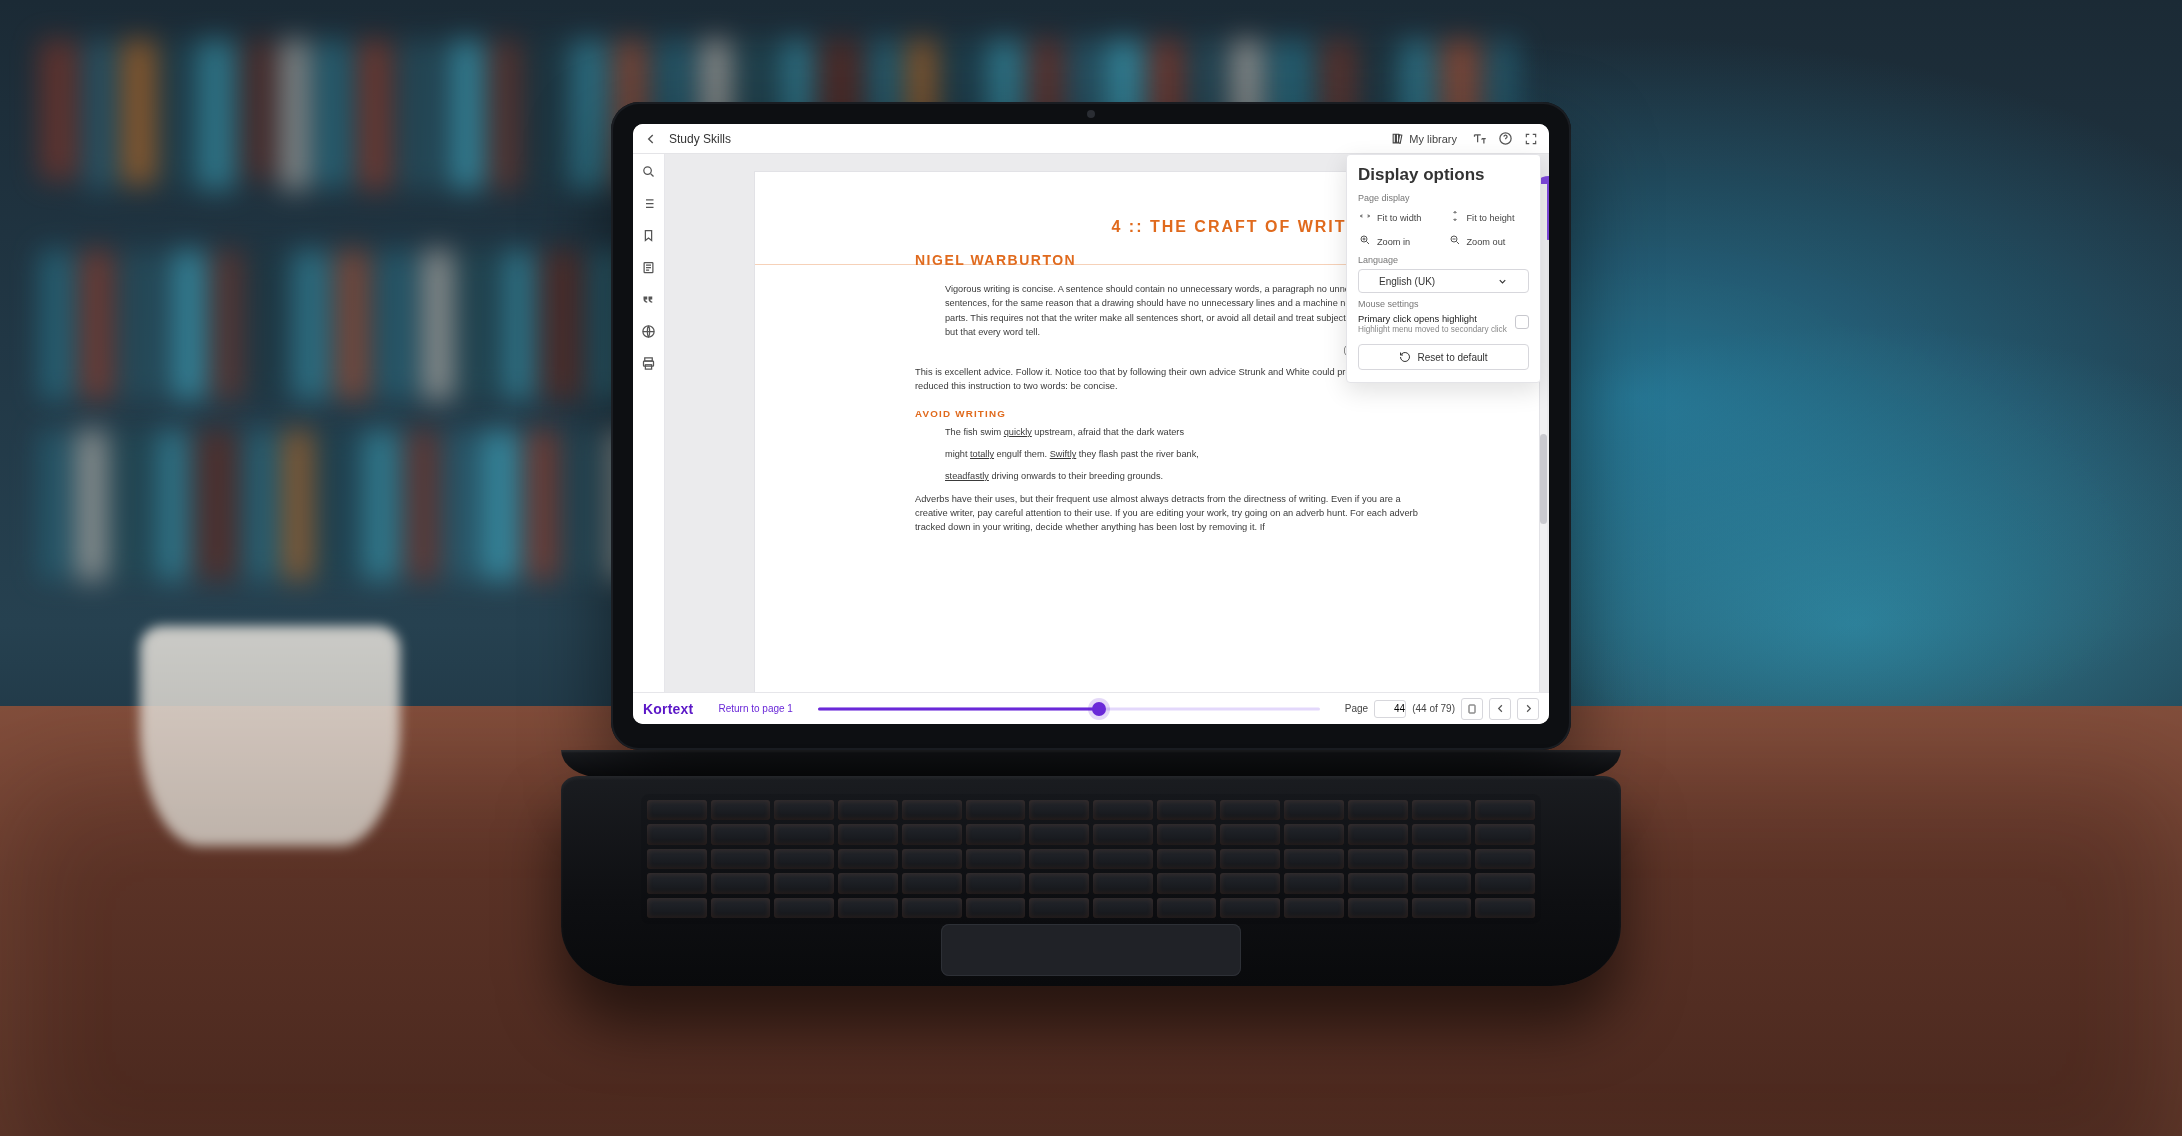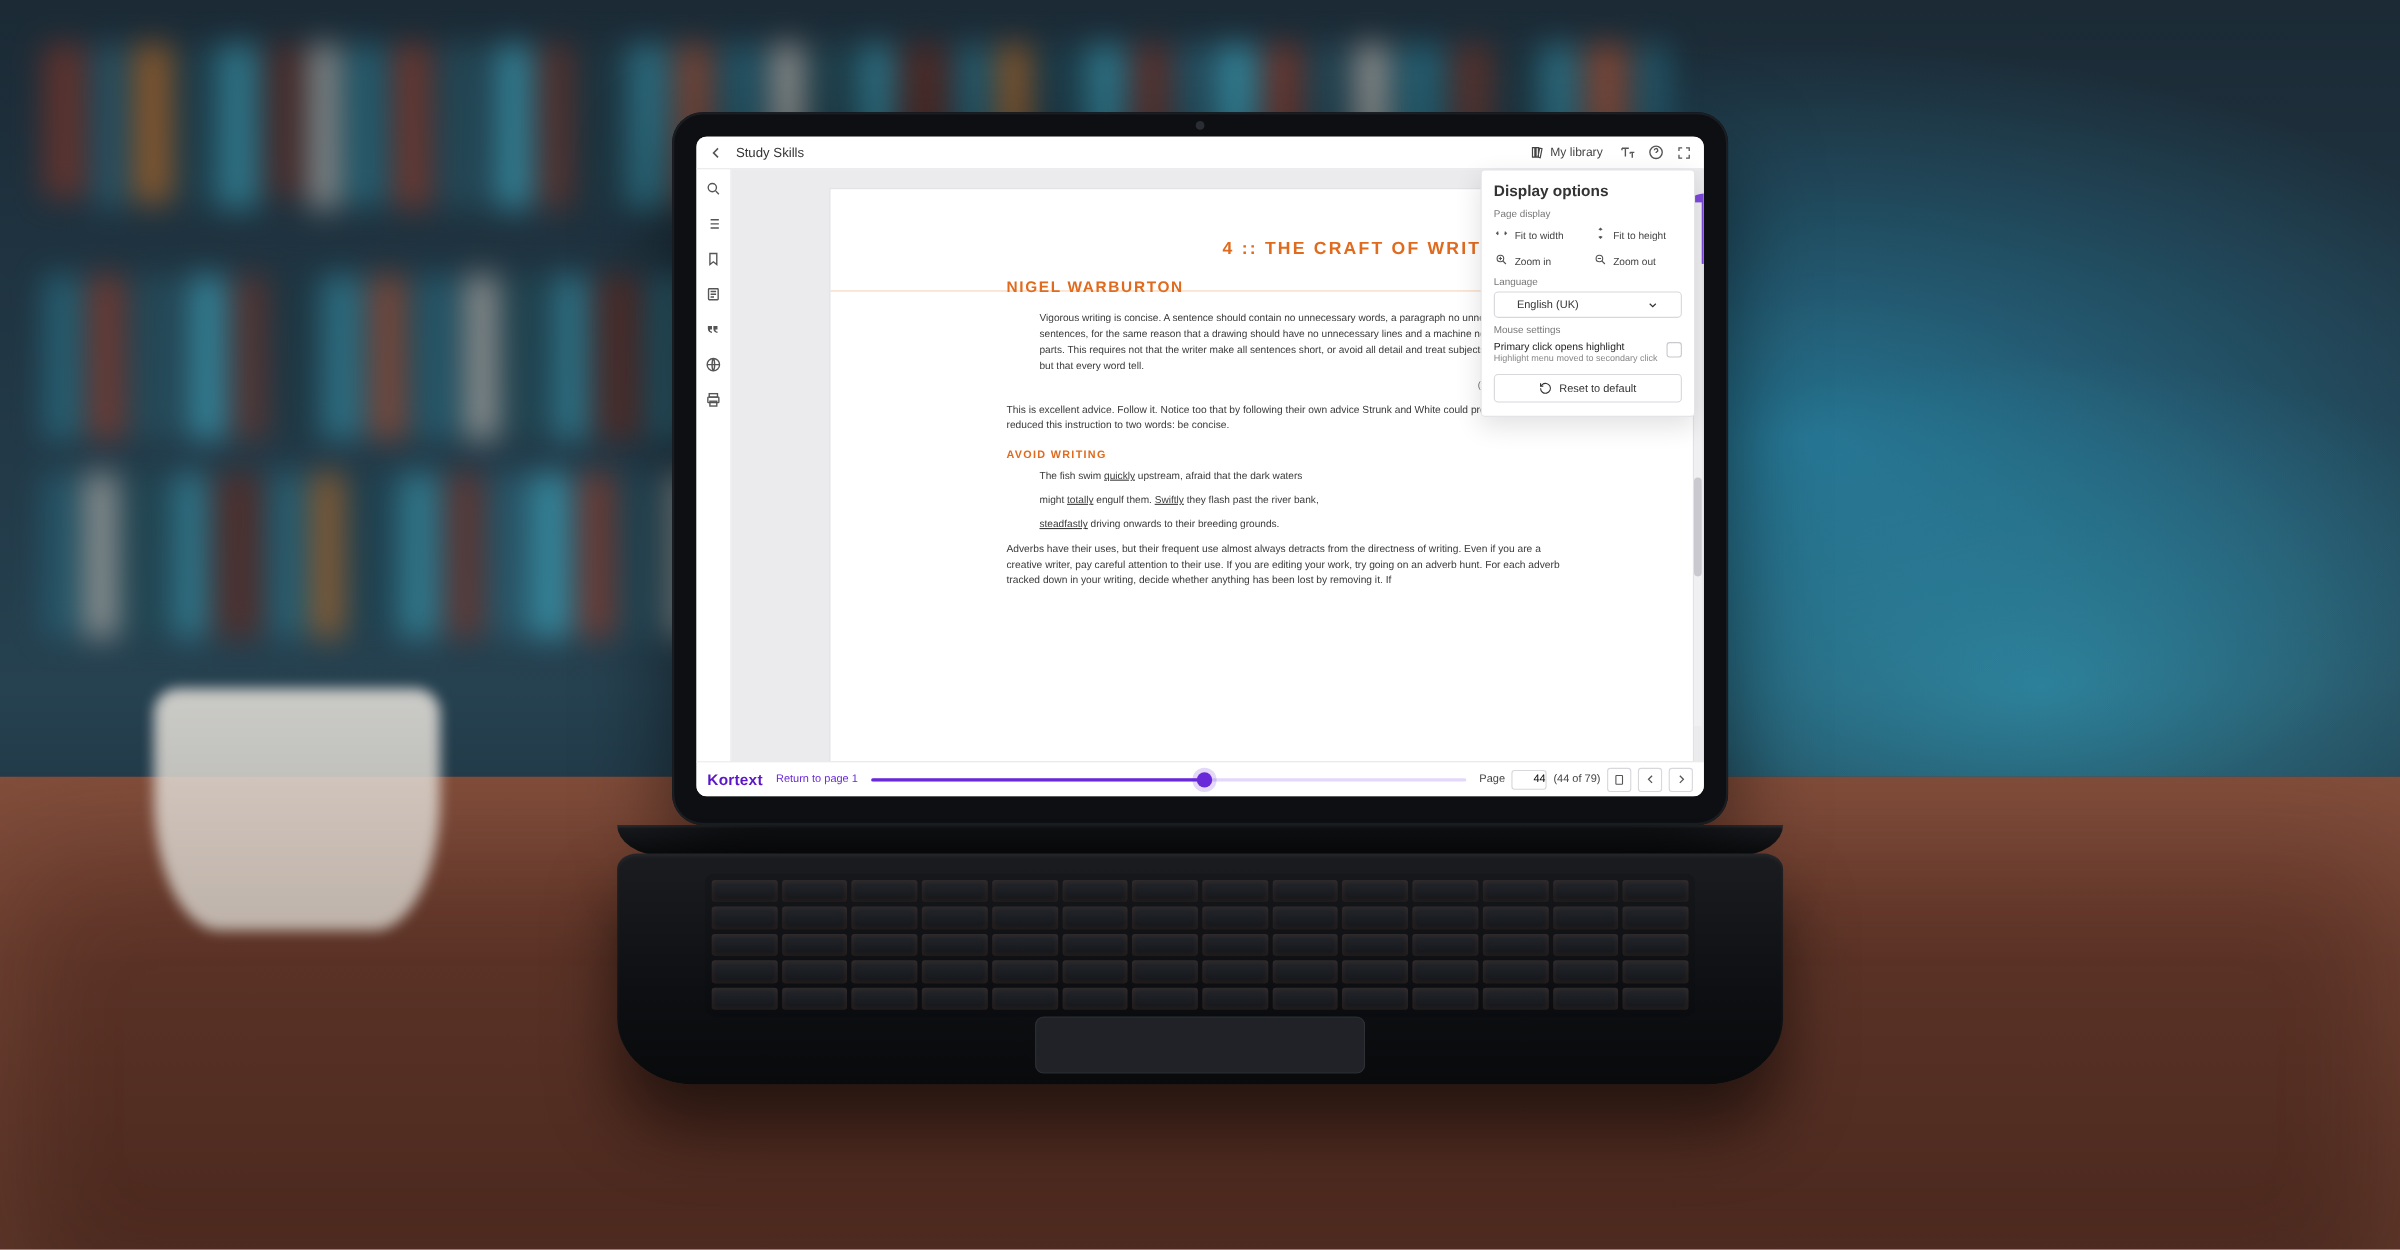--- a/index.html
+++ b/index.html
@@ -70,38 +70,38 @@
   .page h2 { font-size:14px; letter-spacing:1.5px; color:#e06a1d; font-weight:600; margin:0 0 14px 40px; }
   .quote-block { margin:0 48px 6px 70px; font-size:9.2px; line-height:1.55; color:#3a3a3a; }
   .cite { text-align:right; font-size:8.5px; color:#6a6a6a; margin:4px 48px 10px 0; }
   .para { margin:6px 48px 8px 40px; font-size:9.3px; line-height:1.55; color:#3a3a3a; }
   .subhead { margin:14px 0 6px 40px; font-size:9.8px; letter-spacing:1.2px; color:#e06a1d; font-weight:700; }
   .ex { margin:6px 48px 8px 70px; font-size:9.2px; line-height:1.55; color:#3a3a3a; }
   .u { text-decoration: underline; }
 
   
   .panel { position:absolute; right:8px; top:0; width:195px; background:#ffffff; border:1px solid #e4e4e8; border-radius:4px; box-shadow:0 8px 24px rgba(0,0,0,.12); padding:10px 11px 12px; z-index:5; font-size:10px; color:#333; }
-  .panel-title { font-size:14px; font-weight:700; margin-bottom:8px; }
+  .panel-title { font-size:17px; font-weight:700; margin-bottom:8px; }
   .panel-label { font-size:9px; color:#777; margin:6px 0 4px; }
   .row2 { display:flex; gap:8px; }
   .opt { flex:1; display:flex; align-items:flex-end; gap:5px; font-size:9.2px; color:#444; cursor:pointer; padding:2px 0; }
   .opt .mini { width:14px; height:14px; display:flex; align-items:center; justify-content:center; color:#555; }
   .select { margin-top:2px; border:1px solid #d7d7dc; border-radius:4px; height:24px; display:flex; align-items:center; justify-content:space-between; padding:0 20px; font-size:10px; color:#333; cursor:pointer; }
   .mouse-row { display:flex; align-items:flex-start; gap:8px; margin-top:4px; }
   .mouse-text { flex:1; }
   .mouse-text .t1 { font-size:9.4px; color:#222; }
   .mouse-text .t2 { font-size:8.2px; color:#888; margin-top:1px; }
   .chk { width:14px; height:14px; border:1px solid #c8c8ce; border-radius:3px; margin-top:2px; cursor:pointer; }
   .reset { margin-top:10px; height:26px; border:1px solid #d7d7dc; border-radius:4px; display:flex; align-items:center; justify-content:center; gap:6px; font-size:10px; cursor:pointer; }
 
   
   .purple-peek { position:absolute; right:0; top:22px; width:18px; height:64px; border-radius:40px 0 0 40px; background:#6b2bd9; opacity:.85; }
 
   
-  .footer { height:32px; flex:0 0 32px; background:#ffffff; border-top:1px solid #e6e6ea; display:flex; align-items:center; padding:0 10px; gap:12px; }
+  .footer { height:32px; flex:0 0 32px; background:#ffffff; border-top:1px solid #e6e6ea; display:flex; align-items:center; padding:0 10px; gap:25px; }
   .brand { font-size:14px; font-weight:800; color:#5b17c7; letter-spacing:.2px; }
   .returnlink { font-size:10px; color:#6a29d8; cursor:pointer; }
   .slider { flex:1; position:relative; height:16px; }
   .slider .track { position:absolute; left:0; right:0; top:50%; height:3px; transform:translateY(-50%); background:#e3d8fb; border-radius:3px; }
   .slider .fill { position:absolute; left:0; top:50%; height:3px; transform:translateY(-50%); background:#6a29d8; border-radius:3px; }
   .slider .thumb { position:absolute; top:50%; width:14px; height:14px; border-radius:50%; background:#6a29d8; transform:translate(-50%,-50%); box-shadow:0 0 0 4px rgba(106,41,216,.18); cursor:pointer; }
   .page-ctl { display:flex; align-items:center; gap:6px; font-size:10px; color:#444; }
   .page-ctl input { width:32px; height:18px; border:1px solid #d7d7dc; border-radius:3px; text-align:right; font-size:10px; }
   .sq-btn { width:22px; height:22px; border:1px solid #d7d7dc; border-radius:3px; display:flex; align-items:center; justify-content:center; cursor:pointer; color:#555; background:#fff; }
 

